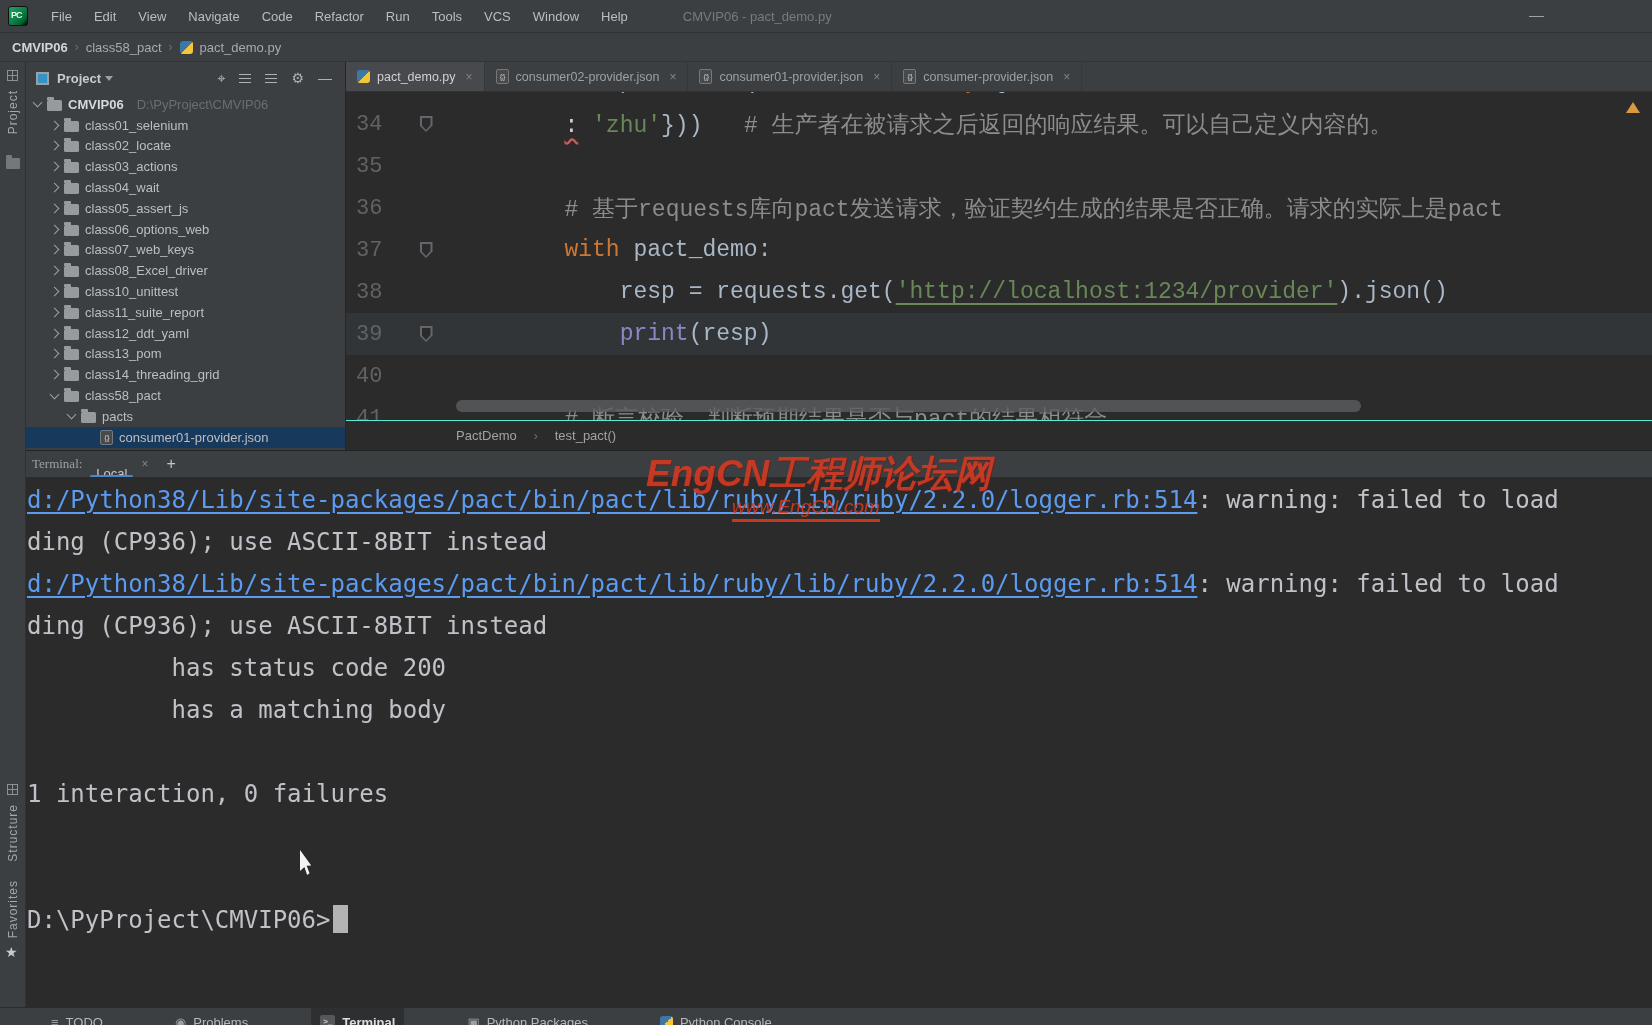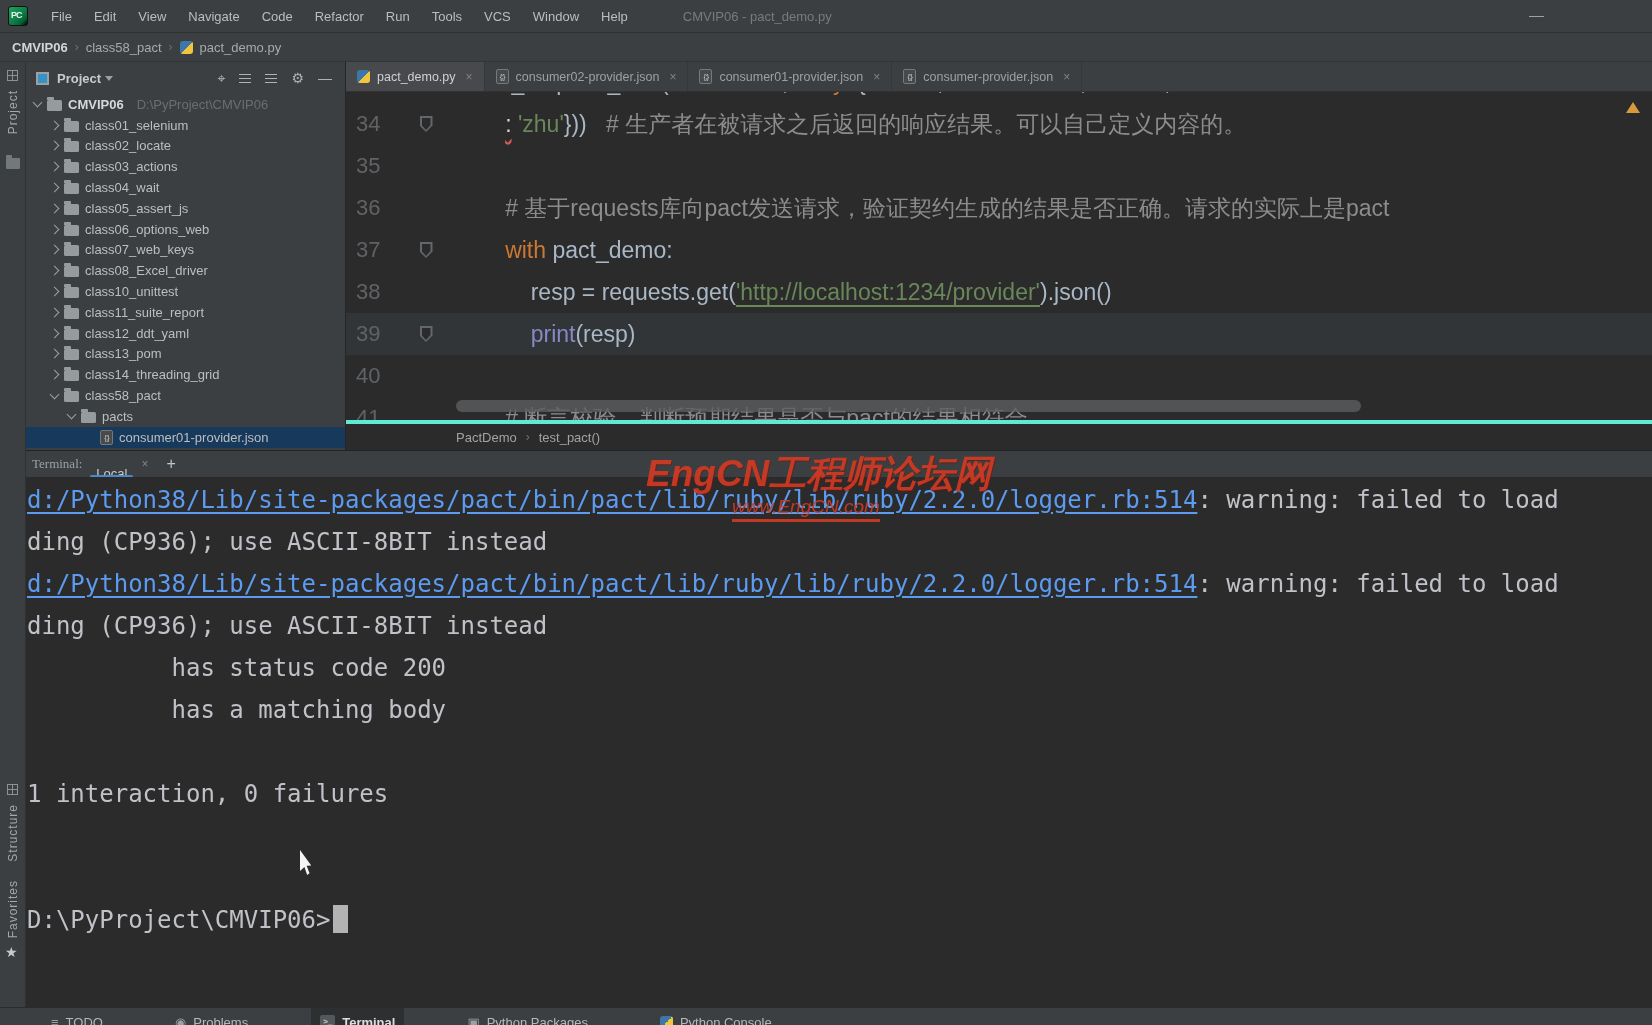--- a/index.html
+++ b/index.html
@@ -92,42 +92,42 @@
 
   
   #editor { position:absolute; left:345px; top:62px; width:1307px; height:388px;
     background:#2b2b2b; border-left:1px solid #242627; }
   #tabbar { height:30px; background:#3c3f41; display:flex; border-bottom:1px solid #323232; }
   .tab { display:flex; align-items:center; gap:7px; padding:0 11px; font-size:12.5px;
     color:#9da0a3; border-right:1px solid #35383a; }
   .tab.active { background:#47494d; color:#cfd1d3; }
   .tab .close { color:#7f8486; font-size:12px; margin-left:3px; }
   #code-area { position:relative; height:328px; overflow:hidden;
-    font-family:Liberation Sans, sans-serif; }
+    font-family:Liberation Mono, monospace; }
   .code-line { display:flex; align-items:center; height:42px; font-size:23px; white-space:nowrap; }
   .code-line.partial { margin-top:-31px; filter:blur(0.5px); }
   .code-line.caret { background:#323537; }
   .lnum { width:52px; padding-left:10px; color:#606366; font-size:22px; flex:none; }
   .gut { width:56px; display:flex; justify-content:center; align-items:center; flex:none; }
   .fold { width:13px; height:16px; position:relative;
     background:#63666a; clip-path:polygon(0 0,100% 0,100% 60%,50% 100%,0 60%); }
   .fold::before { content:""; position:absolute; inset:2px;
     background:#2b2b2b; clip-path:polygon(0 0,100% 0,100% 58%,50% 100%,0 58%); }
   pre.ct { font:inherit; white-space:pre; }
   .s-plain { color:#a9b7c6; } .s-kw { color:#cc7832;text-align:center; } .s-str { color:#6a8759; }
   .s-strU { color:#6a8759; text-decoration:underline; text-underline-offset:5px; }
   .s-cmt { color:#8c8c8c; } .s-builtin { color:#8888c6; }
   .s-err { color:#d4d4d4; text-decoration:underline wavy #cf5b56; text-underline-offset:6px; }
   #hscroll { position:absolute; left:110px; top:308px; width:905px; height:12px;
     background:#5b5e60; opacity:.8; border-radius:6px; }
   #inspect-badge { position:absolute; right:12px; top:10px; width:0; height:0;
     border-left:7px solid transparent; border-right:7px solid transparent;
     border-bottom:11px solid #d99a3e; }
-  #crumbs2 { height:30px; display:flex; align-items:center; gap:9px; padding-left:110px;
-    background:#2b2b2b; border-top:4px solid #5eead4; font-size:13px; color:#a0a3a6; }
+  #crumbs2 { height:30px; display:flex; align-items:center; gap:17px; padding-left:110px;
+    background:#2b2b2b; border-top:1px solid #5eead4; font-size:13px; color:#a0a3a6; }
 
   
   #term-header { position:absolute; left:26px; top:450px; width:1626px; height:27px;
     background:#3c3f41; border-top:1px solid #212425; display:flex; align-items:center; gap:8px;
     padding-left:6px; font-size:13px; }
   #term-header .tlabel { color:#9da0a3;font-family:Liberation Serif, serif; }
   .term-tab { position:relative; color:#c8cacc; padding:9px 6px; height:27px; line-height:27px; }
   .term-tab::after { content:""; position:absolute; left:0; right:0; bottom:0; height:3px;
     background:#4a88c7; border-radius:2px; }
   .term-close { color:#7f8486; font-size:12px; }

